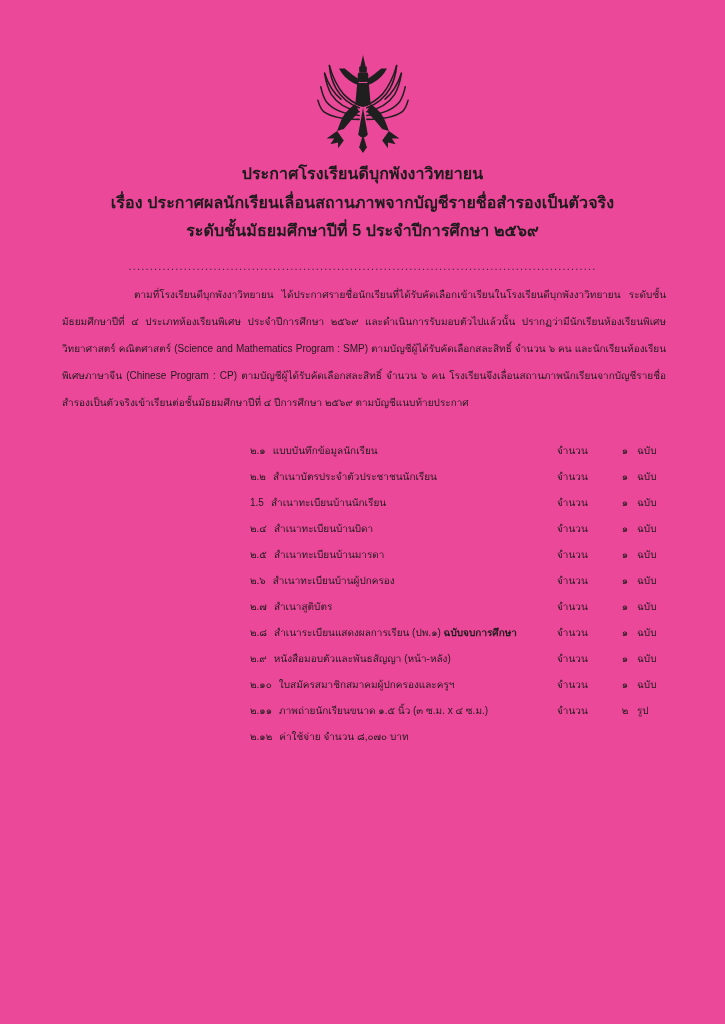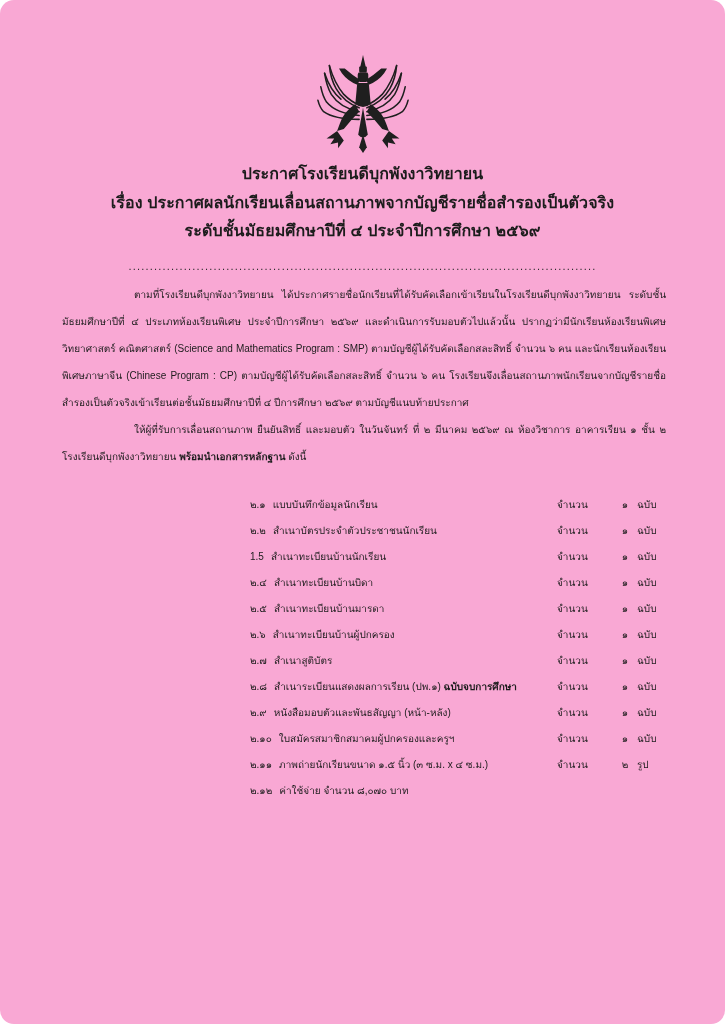--- a/index.html
+++ b/index.html
@@ -1,23 +1,22 @@
 <!DOCTYPE html>
 <html><head>
 <meta charset="utf-8">
 <style>
   html,body{margin:0;padding:0;background:#ffffff;}
   .page{
     position:relative;
     width:725px;height:1024px;
-    background:#f9a8d4;
+    background:#ec4899;
     color:#1c1c1c;
     font-family:"Liberation Sans","DejaVu Sans",sans-serif;
     overflow:hidden;
-    border-radius:14px;
   }
   .emblem{
     position:absolute;top:52px;left:50%;
     transform:translateX(-50%);
     width:96px;height:104px;
   }
   .header{
     position:absolute;top:160px;left:0;right:0;
     text-align:center;font-weight:700;
     font-size:16px;line-height:28.5px;
@@ -79,32 +78,29 @@
         <path d="M23 80 L12 88 L20 88 L16 94 L24 92 L24 98 L30 90 Z"></path>
         <path d="M77 80 L88 88 L80 88 L84 94 L76 92 L76 98 L70 90 Z"></path>
         <path d="M50 84 L46 97 L50 103 L54 97 Z"></path>
       </g>
     </svg>
   </div>
 
   <div class="header">
     <span class="h-line">ประกาศโรงเรียนดีบุกพังงาวิทยายน</span>
     <span class="h-line">เรื่อง  ประกาศผลนักเรียนเลื่อนสถานภาพจากบัญชีรายชื่อสำรองเป็นตัวจริง</span>
-    <span class="h-line">ระดับชั้นมัธยมศึกษาปีที่ ๔ ประจำปีการศึกษา ๒๕๖๙</span>
+    <span class="h-line">ระดับชั้นมัธยมศึกษาปีที่ 5 ประจำปีการศึกษา ๒๕๖๙</span>
   </div>
 
   <div class="divider">..............................................................................................................</div>
 
   <div class="main">
     <p>
       <span>ตามที่โรงเรียนดีบุกพังงาวิทยายน ได้ประกาศรายชื่อนักเรียนที่ได้รับคัดเลือกเข้าเรียนในโรงเรียนดีบุกพังงาวิทยายน ระดับชั้นมัธยมศึกษาปีที่ ๔ ประเภทห้องเรียนพิเศษ ประจำปีการศึกษา ๒๕๖๙ และดำเนินการรับมอบตัวไปแล้วนั้น ปรากฏว่ามีนักเรียนห้องเรียนพิเศษวิทยาศาสตร์ คณิตศาสตร์ (Science and Mathematics Program : SMP) ตามบัญชีผู้ได้รับคัดเลือกสละสิทธิ์ จำนวน ๖ คน และนักเรียนห้องเรียนพิเศษภาษาจีน (Chinese Program : CP) ตามบัญชีผู้ได้รับคัดเลือกสละสิทธิ์ จำนวน ๖ คน โรงเรียนจึงเลื่อนสถานภาพนักเรียนจากบัญชีรายชื่อสำรองเป็นตัวจริงเข้าเรียนต่อชั้นมัธยมศึกษาปีที่ ๔ ปีการศึกษา ๒๕๖๙ ตามบัญชีแนบท้ายประกาศ</span>
     </p>
-    <p>
-      <span>ให้ผู้ที่รับการเลื่อนสถานภาพ ยืนยันสิทธิ์ และมอบตัว ในวันจันทร์ ที่ ๒ มีนาคม ๒๕๖๙ ณ ห้องวิชาการ อาคารเรียน ๑ ชั้น ๒ โรงเรียนดีบุกพังงาวิทยายน </span><b>พร้อมนำเอกสารหลักฐาน</b><span> ดังนี้</span>
-    </p>
 
     <div class="doc-list">
   <div class="doc-row">
     <span class="doc-no">๒.๑</span><span class="doc-text"><span class="t">แบบบันทึกข้อมูลนักเรียน</span><b class="tb"></b></span>
     <span class="doc-qty">
       <span class="qty-word">จำนวน</span>
       <span class="qty-num">๑</span>
       <span class="qty-unit">ฉบับ</span>
     </span>
   </div>

